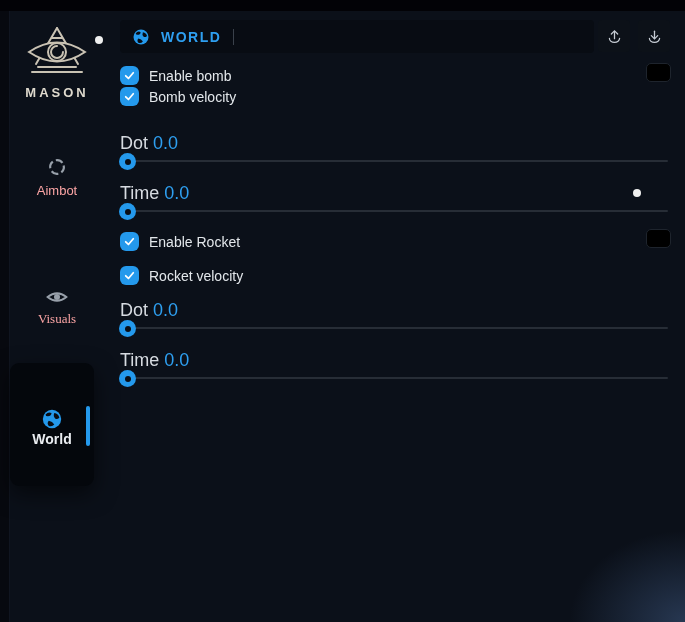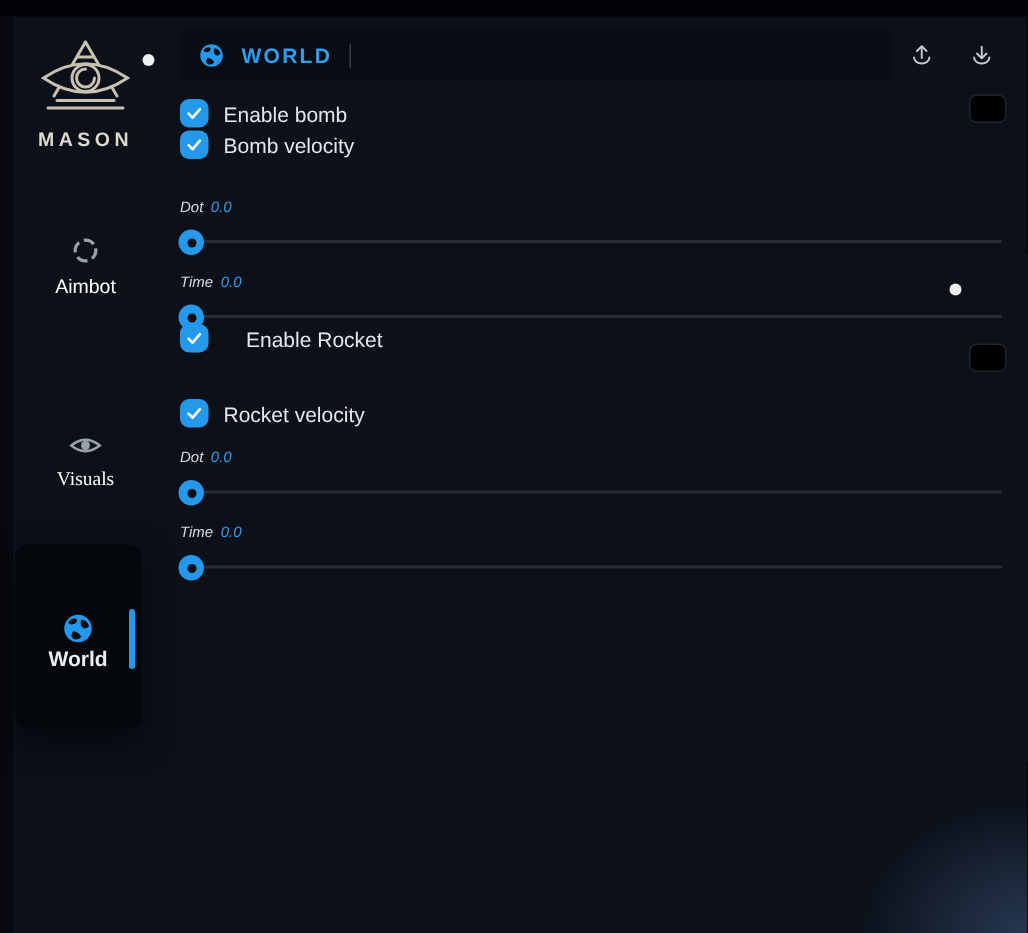--- a/index.html
+++ b/index.html
@@ -11,21 +11,21 @@
   }
   
   .topbar{position:absolute;top:0;left:0;width:685px;height:11px;background:#020206;}
   .left-edge{position:absolute;top:11px;left:0;width:9px;height:611px;background:#07090f;border-right:1px solid #101520;}
 
   
   .sidebar{position:absolute;top:11px;left:9px;width:100px;height:611px;}
   .brand{position:absolute;left:0;top:14px;width:96px;text-align:center;}
   .brand svg{display:block;margin:0 auto;}
   .brand-name{margin-top:6px;color:#ded9cd;font-size:13px;font-weight:bold;letter-spacing:3px;}
-  .nav-item{position:absolute;left:0;width:96px;text-align:center;color:#ffffff;font-size:13px;cursor:pointer;}
+  .nav-item{position:absolute;left:0;width:96px;text-align:center;color:#fca5a5;font-size:13px;cursor:pointer;}
   .nav-item .nav-icon{display:block;margin:0 auto 6px auto;}
   .nav-aimbot{top:146px;}
   .nav-visuals{top:278px;font-family:Liberation Serif, serif;}
   .nav-misc{top:521px;}
   .nav-world{
     top:352px;left:1px;width:84px;height:123px;
     background:#04070c;border-radius:9px;
     box-shadow:0 8px 22px rgba(0,0,0,.55);
     color:#eaedf1;font-weight:bold;font-size:14px;
   }
@@ -53,29 +53,29 @@
   .btn-upload{left:598px;}
   .btn-download{left:638px;}
 
   
   .checkbox-row{position:absolute;left:120px;display:flex;align-items:center;}
   .checkbox{
     width:19px;height:19px;border-radius:6px;background:#2499ec;cursor:pointer;
     display:flex;align-items:center;justify-content:center;flex:0 0 auto;
   }
   .checkbox-label{margin-left:10px;color:#e3e7eb;font-size:14px;}
-  .row-1{top:66px;} .row-2{top:87px;} .row-5{top:216px;gap:15px;} .row-6{top:266px;}
+  .row-1{top:66px;} .row-2{top:87px;} .row-5{top:232px;} .row-6{top:266px;}
   .swatch{
     position:absolute;width:25px;height:19px;border-radius:5px;cursor:pointer;
     background:#000000;border:1px solid #1e242d;box-sizing:border-box;padding:0;
   }
   .swatch-1{left:646px;top:63px;}
   .swatch-2{left:646px;top:229px;}
 
-  .slider-label{position:absolute;left:120px;font-size:10px;color:#d7dbe1;font-style:italic;}
+  .slider-label{position:absolute;left:120px;font-size:18px;color:#d7dbe1;}
   .slider-label .slider-value{color:#2e9ff0;margin-left:5px;}
   .lab-1{top:133px;} .lab-2{top:183px;} .lab-3{top:300px;} .lab-4{top:350px;}
   .slider-track{
     position:absolute;left:120px;width:548px;height:2px;background:#272d36;border-radius:1px;cursor:pointer;
   }
   .trk-1{top:160px;} .trk-2{top:210px;} .trk-3{top:327px;} .trk-4{top:377px;}
   .slider-knob{
     position:absolute;left:119px;width:17px;height:17px;border-radius:50%;
     background:#2499ec;cursor:grab;display:flex;align-items:center;justify-content:center;
   }

